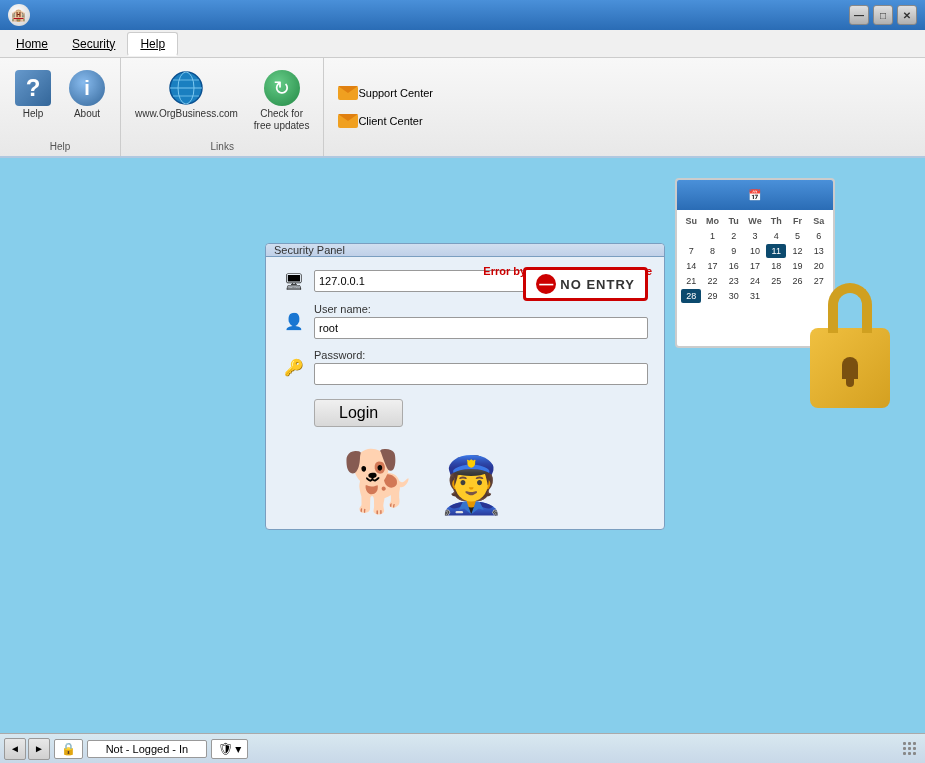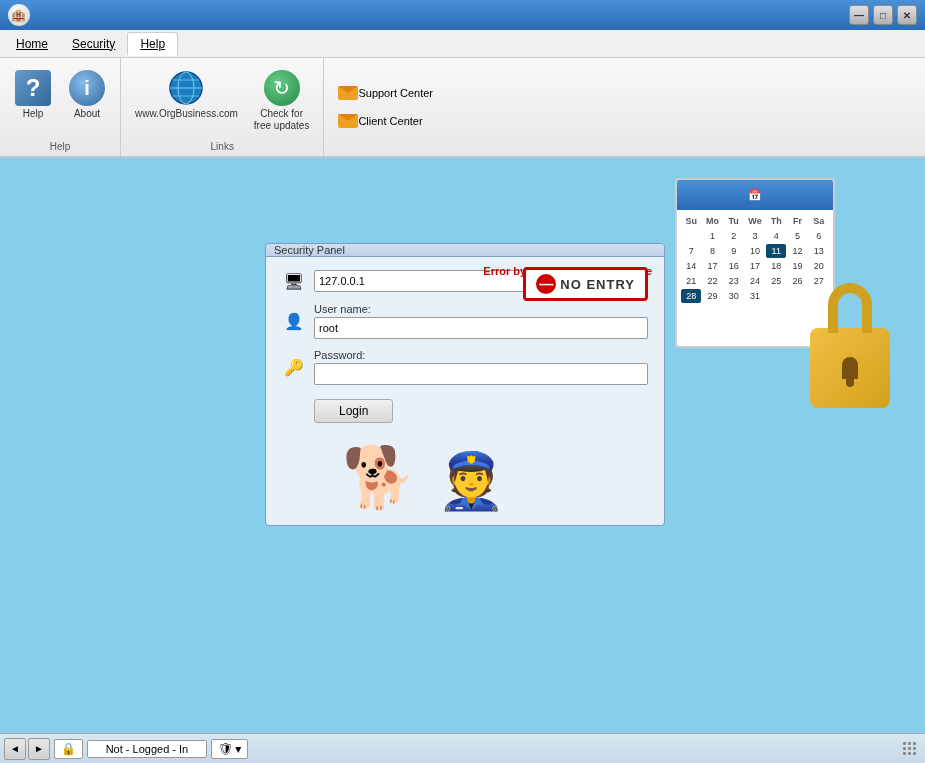--- a/index.html
+++ b/index.html
@@ -266,21 +266,21 @@
       font-weight: bold;
       color: #333;
       letter-spacing: 1px;
     }
 
     .login-btn {
       background: linear-gradient(to bottom, #f0f0f0, #d8d8d8);
       border: 1px solid #aaa;
       border-radius: 3px;
       padding: 4px 24px;
-      font-size: 12px;
+      font-size: 16px;
       cursor: pointer;
       margin-top: 4px;
     }
 
     
     .statusbar {
       position: absolute;
       bottom: 0;
       left: 0;
       right: 0;

